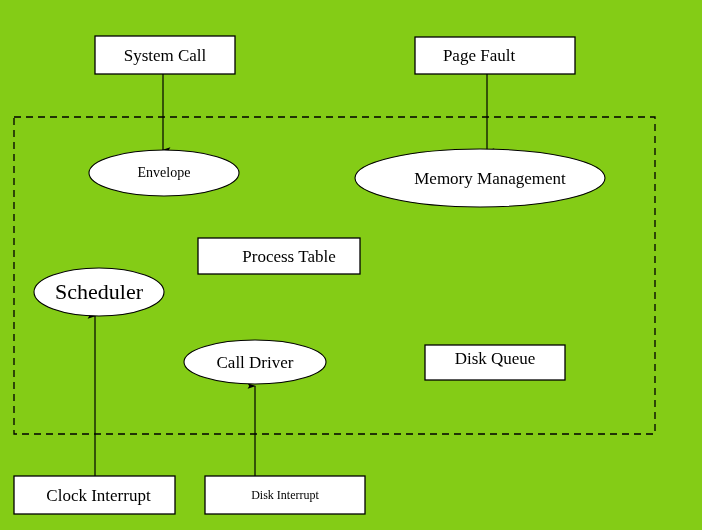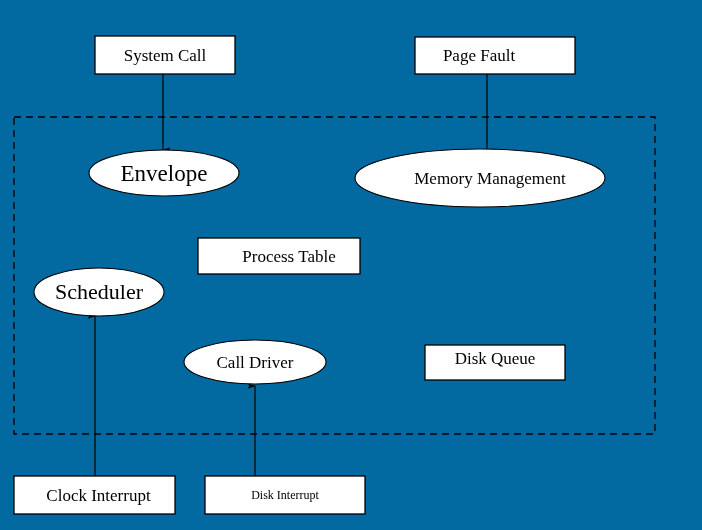--- a/index.html
+++ b/index.html
@@ -8,21 +8,21 @@
     padding: 0;
     background: #ffffff;
   }
   body {
     font-family: "Liberation Serif", "DejaVu Serif", serif;
   }
   #diagram-canvas {
     position: relative;
     width: 702px;
     height: 530px;
-    background: #0369a1;
+    background: #84cc16;
     overflow: hidden;
   }
   #diagram-svg {
     position: absolute;
     left: 0;
     top: 0;
     width: 702px;
     height: 530px;
   }
   .node-label {
@@ -77,19 +77,19 @@
       </g>
   </svg>
 
   <div id="labels-layer">
       <div class="node-label" style="left: 95px; top: 36px; width: 140px; height: 38px; font-size: 17px;">System Call</div>
       <div class="node-label" style="left: 415px; top: 37px; width: 128px; height: 37px; font-size: 17px;">Page Fault</div>
       <div class="node-label" style="left: 198px; top: 238px; width: 182px; height: 36px; font-size: 17px;">Process Table</div>
       <div class="node-label" style="left: 425px; top: 345px; width: 140px; height: 27px; font-size: 17px;">Disk Queue</div>
       <div class="node-label" style="left: 14px; top: 476px; width: 169px; height: 38px; font-size: 17px;">Clock Interrupt</div>
       <div class="node-label" style="left: 205px; top: 476px; width: 160px; height: 38px; font-size: 12px;">Disk Interrupt</div>
-      <div class="node-label" style="left: 89px; top: 150px; width: 150px; height: 46px; font-size: 23px;">Envelope</div>
+      <div class="node-label" style="left: 89px; top: 150px; width: 150px; height: 46px; font-size: 14px;">Envelope</div>
       <div class="node-label" style="left: 365px; top: 149px; width: 250px; height: 58px; font-size: 17px;">Memory Management</div>
       <div class="node-label" style="left: 34px; top: 268px; width: 130px; height: 48px; font-size: 22px;">Scheduler</div>
       <div class="node-label" style="left: 184px; top: 340px; width: 142px; height: 44px; font-size: 17px;">Call Driver</div>
     </div>
 
 </div>
 
 </body></html>

